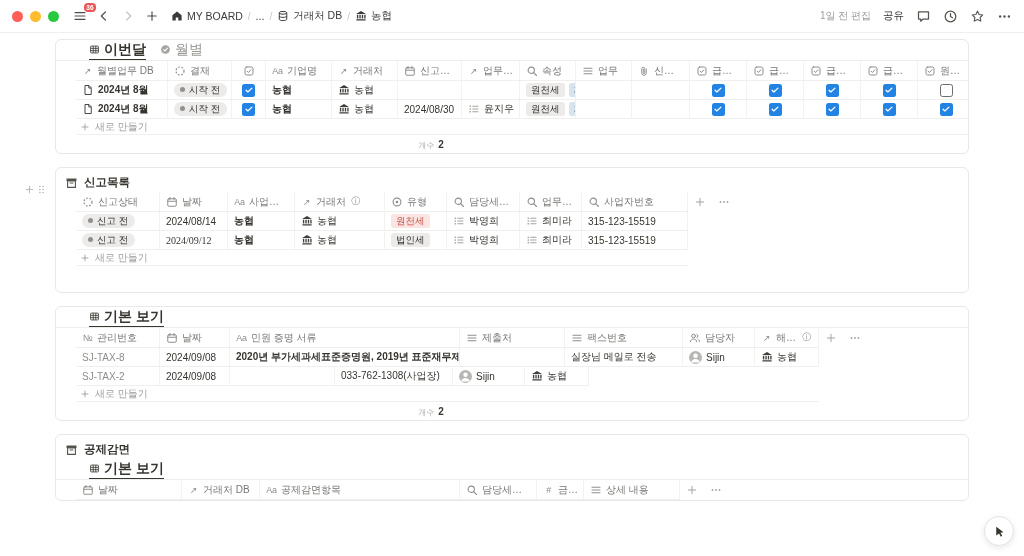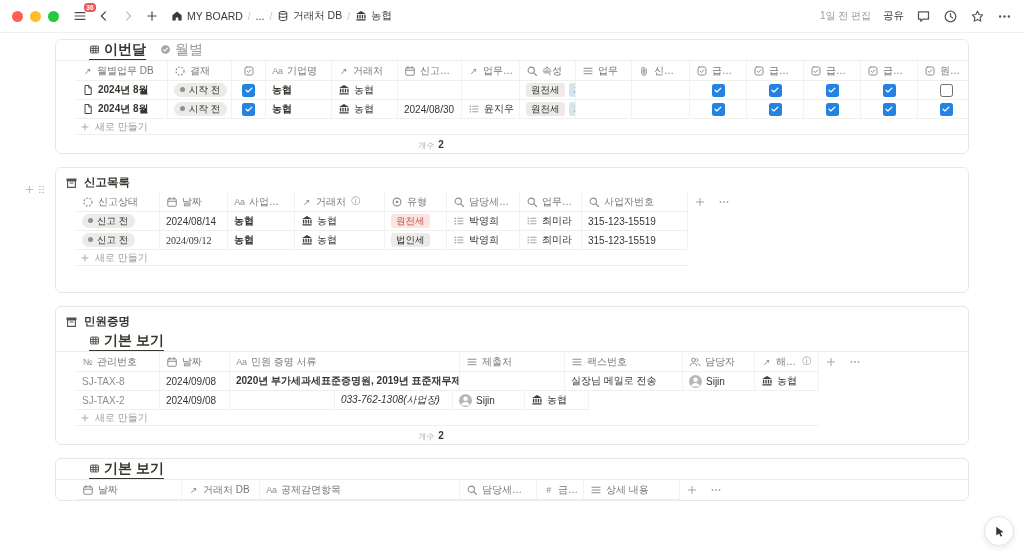--- a/index.html
+++ b/index.html
@@ -747,30 +747,20 @@
           <span class="ic">
             <svg viewBox="0 0 24 24" xmlns="http://www.w3.org/2000/svg">
               <path d="M12 4.8v14.4M4.8 12h14.4" fill="none" stroke="currentColor" stroke-width="2" stroke-linecap="round"></path>
             </svg>
           </span>
           <span>새로 만들기</span>
         </div>
       </div>
     </section>
     <section class="card">
-      <div class="card-head">
-        <span class="ic">
-          <svg viewBox="0 0 24 24" xmlns="http://www.w3.org/2000/svg">
-            <path fill="currentColor" d="M2.8 4.5h18.4V9H2.8z"></path>
-            <path d="M4.8 9.2h14.4V21H4.8z" fill="none" stroke="currentColor" stroke-width="2"></path>
-            <path d="M9.3 13h5.4" stroke="currentColor" stroke-width="2" stroke-linecap="round"></path>
-          </svg>
-        </span>
-        <span class="card-title">민원증명</span>
-      </div>
       <div class="tabs">
         <div class="tab active">
           <span class="ic">
             <svg viewBox="0 0 24 24" xmlns="http://www.w3.org/2000/svg">
               <g fill="none" stroke="currentColor" stroke-width="1.8">
                 <rect x="3.5" y="4.5" width="17" height="15" rx="1.5"></rect>
                 <path d="M3.5 9.5h17M3.5 14.5h17M9.2 4.5v15M14.8 4.5v15"></path>
               </g>
             </svg>
           </span>
@@ -884,21 +874,21 @@
           </div>
         </div>
         <div class="tr">
           <div class="td" style="width: 84px;">
             <span class="gray">SJ-TAX-2</span>
           </div>
           <div class="td" style="width: 70px;">
             <span>2024/09/08</span>
           </div>
           <div class="td" style="width: 105px;"></div>
-          <div class="td" style="width: 118px; font-style: italic;">
+          <div class="td" style="width: 118px;">
             <span>033-762-1308(사업장)</span>
           </div>
           <div class="td" style="width: 72px;">
             <span class="avatar">
               <svg viewBox="0 0 24 24" xmlns="http://www.w3.org/2000/svg">
                 <g fill="#fff">
                   <circle cx="12" cy="8.6" r="4.1"></circle>
                   <path d="M3.8 21c.9-3.9 4.2-6.3 8.2-6.3s7.3 2.4 8.2 6.3z"></path>
                 </g>
               </svg>
@@ -922,20 +912,30 @@
           </span>
           <span>새로 만들기</span>
         </div>
         <div class="countrow">
           <span class="count-label">개수</span>
           <span class="count-value">2</span>
         </div>
       </div>
     </section>
     <section class="card">
+      <div class="card-head">
+        <span class="ic">
+          <svg viewBox="0 0 24 24" xmlns="http://www.w3.org/2000/svg">
+            <path fill="currentColor" d="M2.8 4.5h18.4V9H2.8z"></path>
+            <path d="M4.8 9.2h14.4V21H4.8z" fill="none" stroke="currentColor" stroke-width="2"></path>
+            <path d="M9.3 13h5.4" stroke="currentColor" stroke-width="2" stroke-linecap="round"></path>
+          </svg>
+        </span>
+        <span class="card-title">공제감면</span>
+      </div>
       <div class="tabs">
         <div class="tab active">
           <span class="ic">
             <svg viewBox="0 0 24 24" xmlns="http://www.w3.org/2000/svg">
               <g fill="none" stroke="currentColor" stroke-width="1.8">
                 <rect x="3.5" y="4.5" width="17" height="15" rx="1.5"></rect>
                 <path d="M3.5 9.5h17M3.5 14.5h17M9.2 4.5v15M14.8 4.5v15"></path>
               </g>
             </svg>
           </span>

